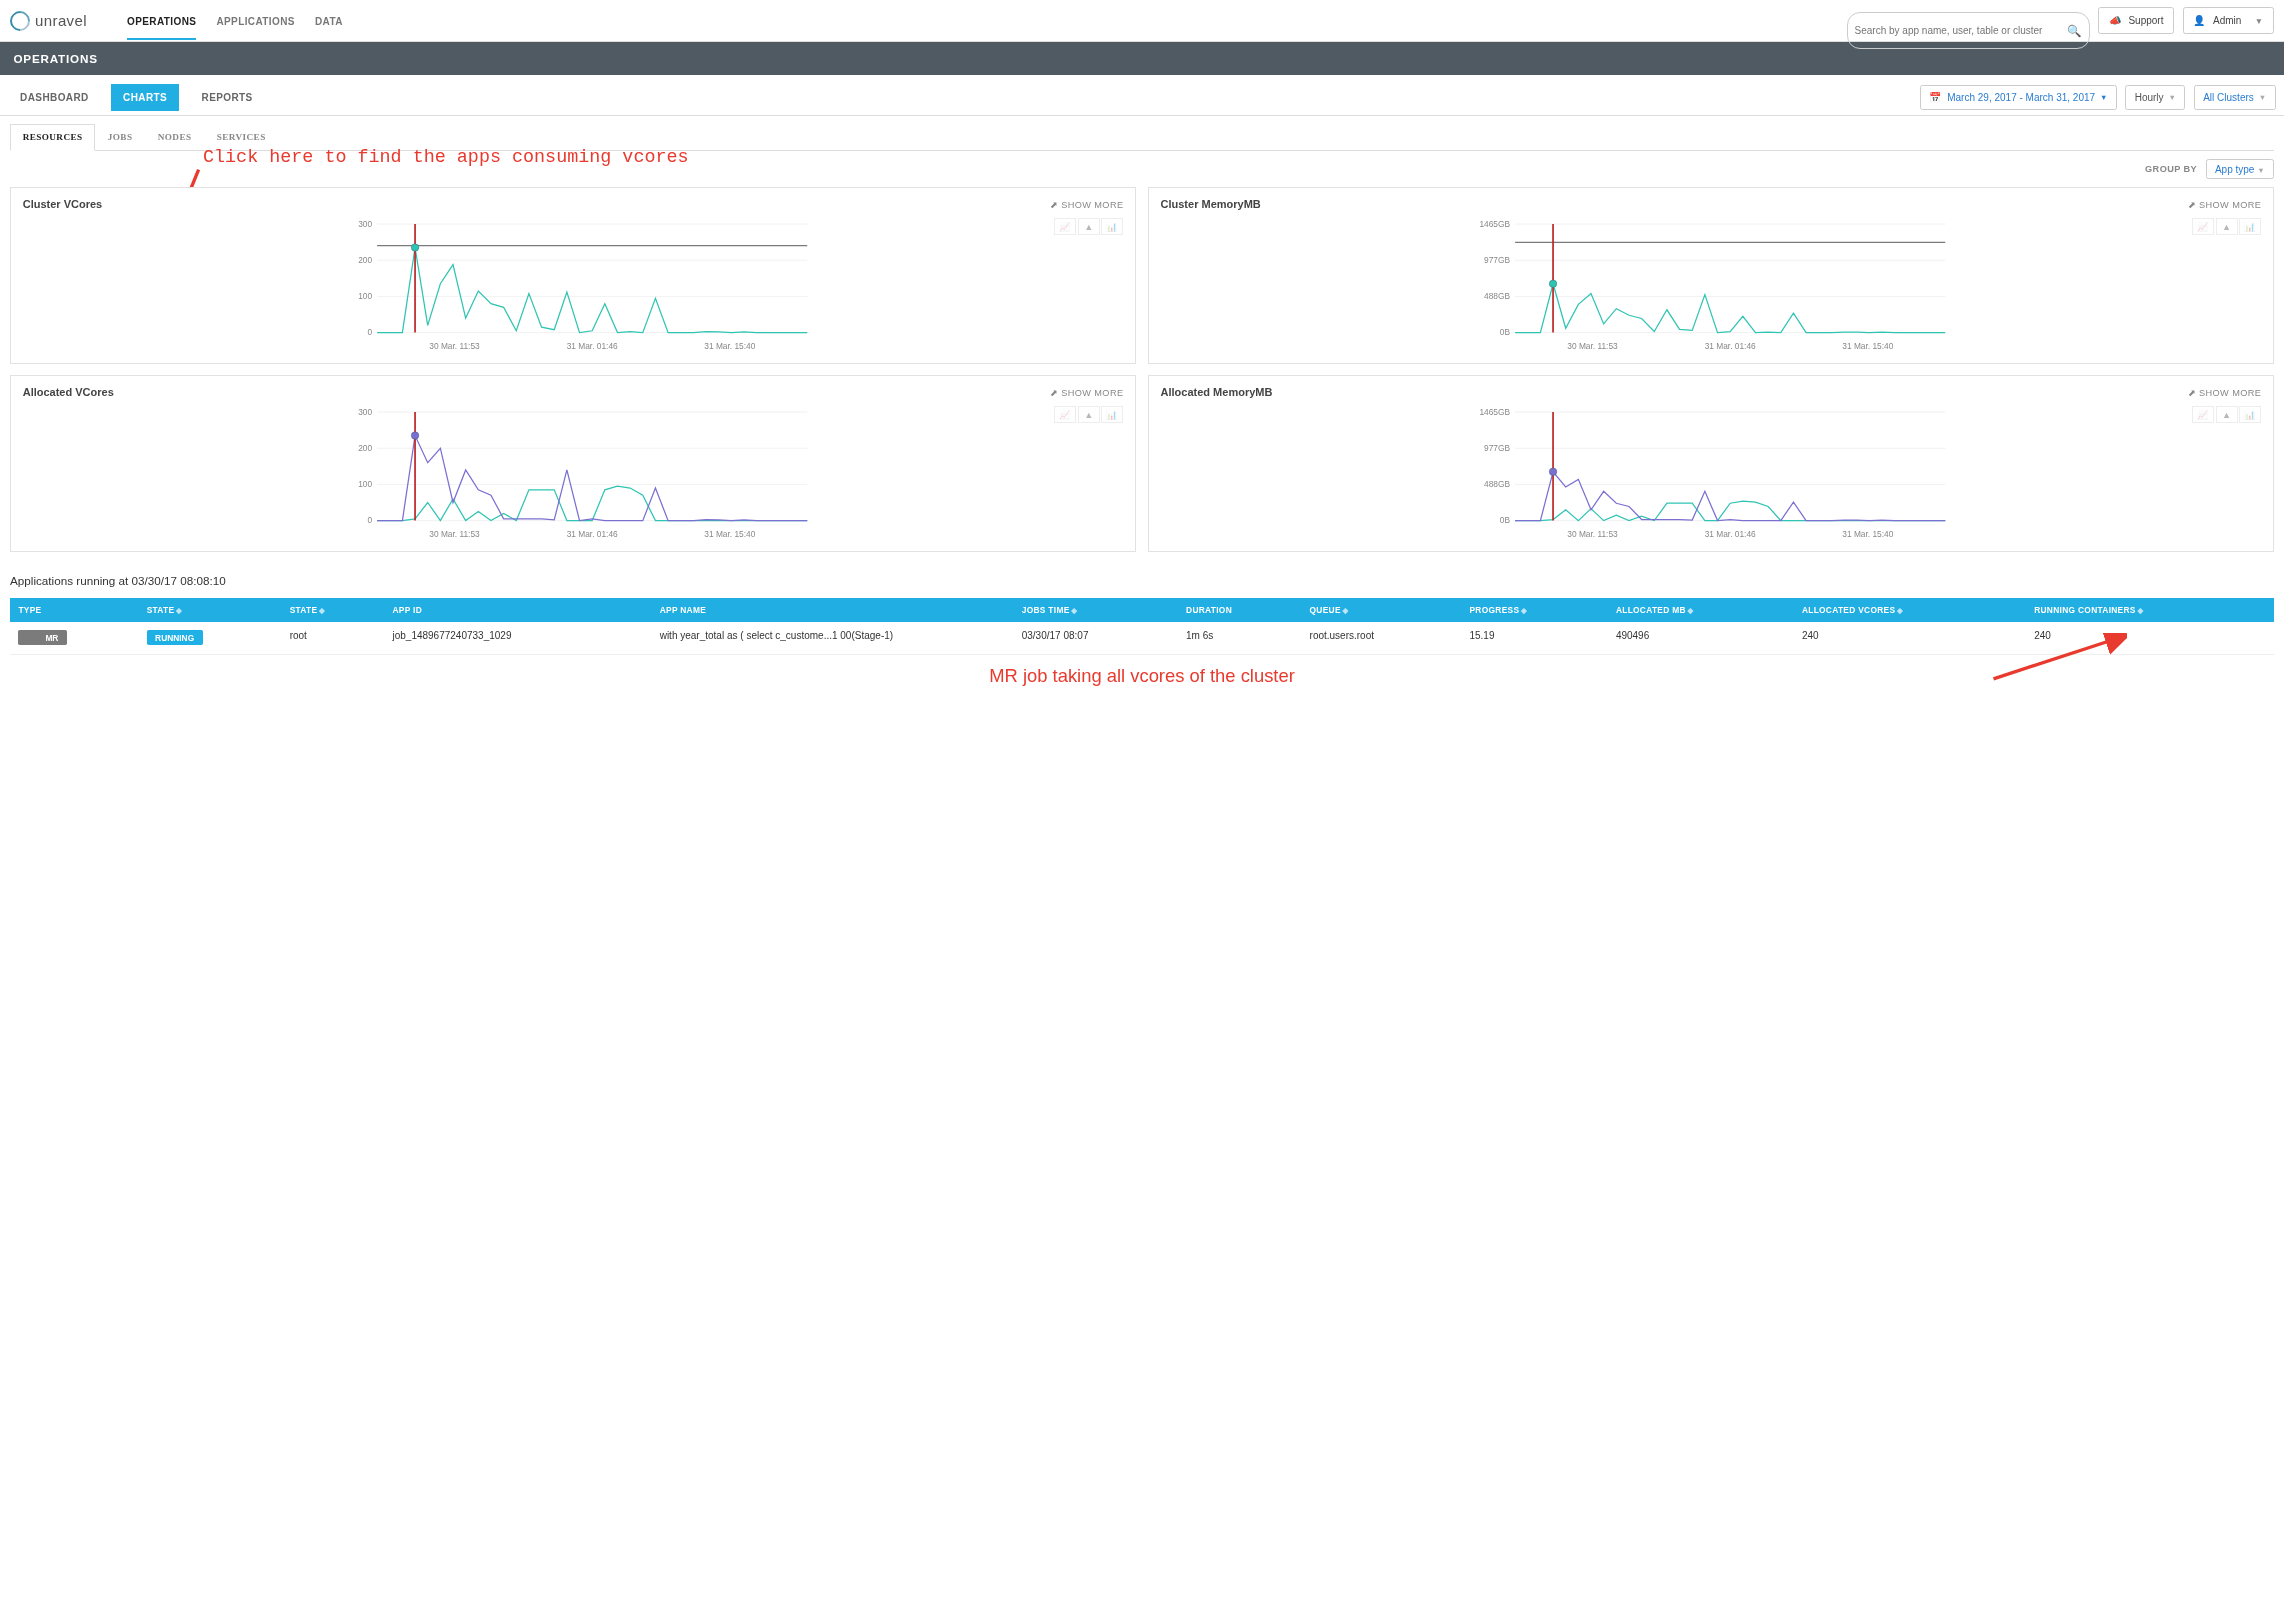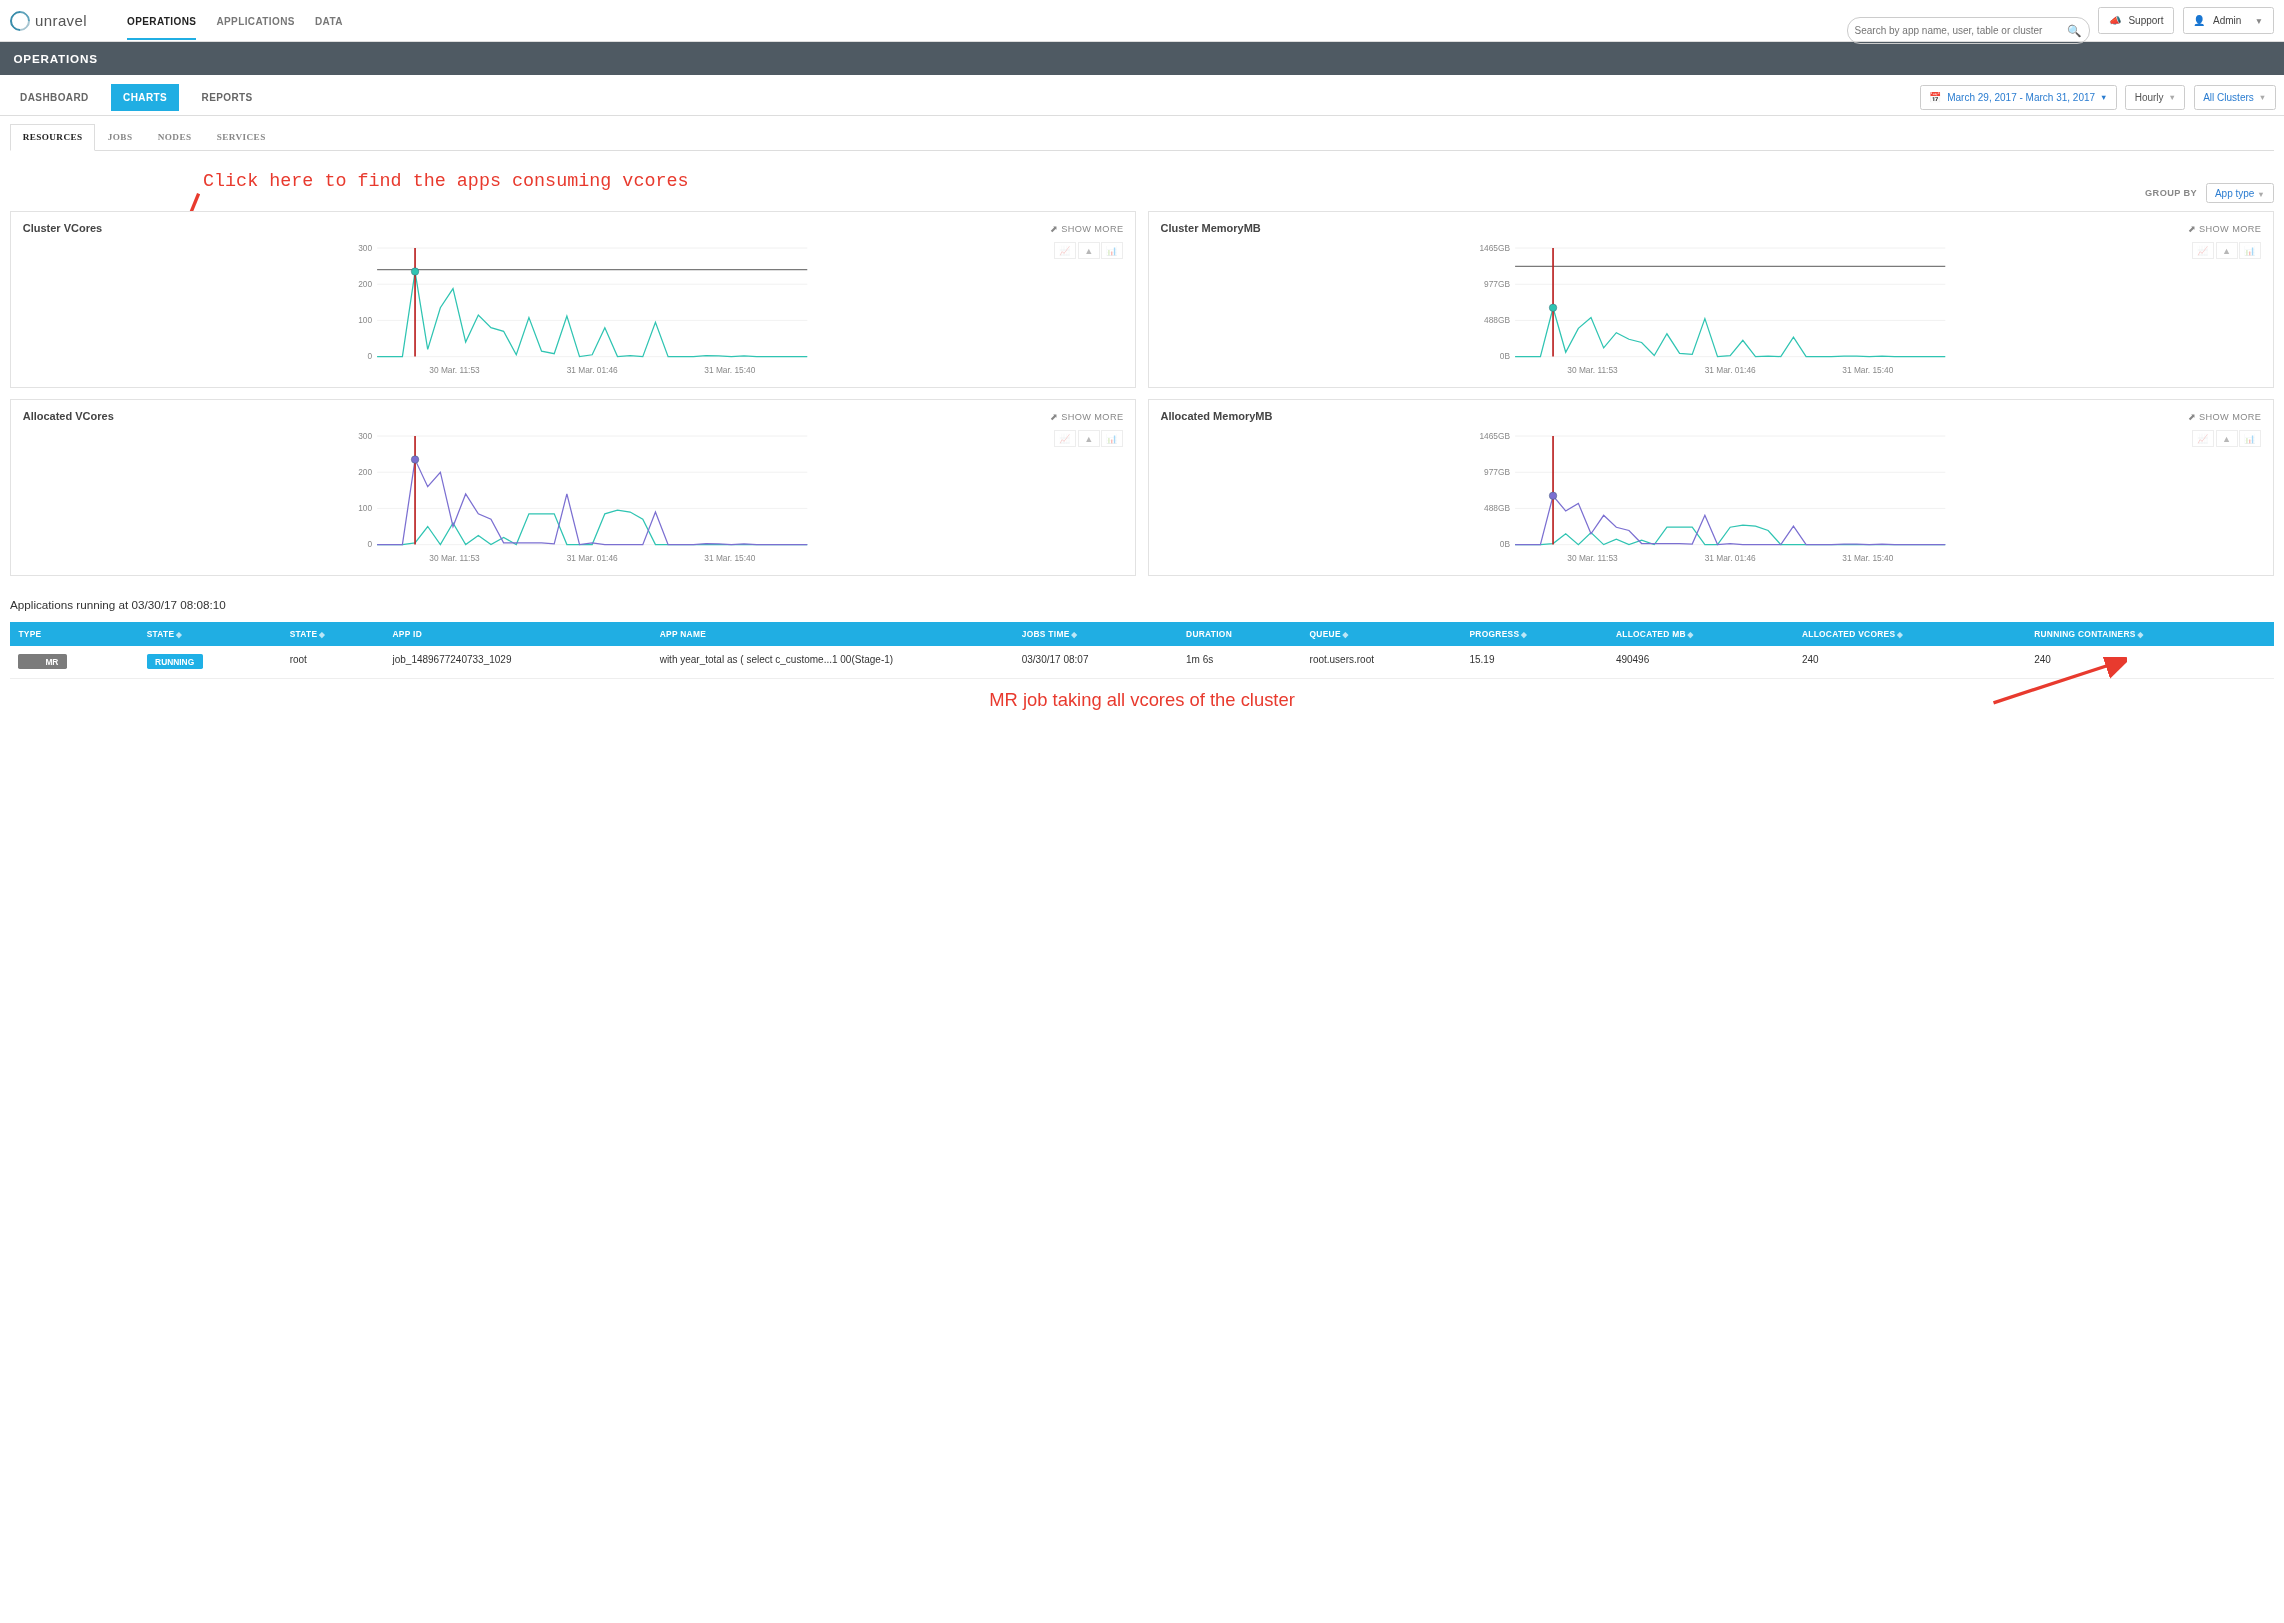--- a/index.html
+++ b/index.html
@@ -5,40 +5,40 @@
 * { box-sizing: border-box; margin: 0; padding: 0; }
 body { font-family: -apple-system, BlinkMacSystemFont, "Segoe UI", Helvetica, Arial, sans-serif; background: #fff; color: #333; font-size: 11px; }
 .topbar { display: flex; align-items: center; border-bottom: 0.8px solid #ddd; height: 42px; padding: 0 10px; }
 .logo { display: flex; align-items: center; gap: 5px; margin-right: 40px; }
 .logo-icon { width: 20px; height: 20px; border-radius: 50%; border: 2.5px solid #3a8dab; border-right-color: #a7c5d1; border-top-color:#5fa3bb; transform: rotate(45deg); }
 .logo-text { font-size: 15px; color: #555; font-weight: 400; letter-spacing: 0.4px; }
 .topnav { display: flex; gap: 20px; }
 .topnav-item { font-size: 10px; font-weight: 600; color: #777; letter-spacing: 0.4px; padding: 15px 0 11.7px; cursor: pointer; border-bottom: 2.5px solid transparent; }
 .topnav-item.active { color: #222; border-bottom-color: #20aee3; }
 .top-right { margin-left: auto; display: flex; gap: 8.4px; align-items: center; }
-.search-box { width: 243px; height: 27px; border: 0.8px solid #ccc; border-radius: 13px; display: flex; align-items: center; padding: 0 6.7px; margin-top: 20px; }
+.search-box { width: 243px; height: 37px; border: 0.8px solid #ccc; border-radius: 13px; display: flex; align-items: center; padding: 0 6.7px; margin-top: 20px; }
 .search-box input { border: none; outline: none; flex: 1; font-size: 10px; color: #666; }
 .search-box .si { color: #999; font-size: 11.7px; }
 .btn { height: 27px; border: 0.8px solid #ccc; border-radius: 2.5px; background: #fff; display: flex; align-items: center; gap: 6.7px; padding: 0 10px; font-size: 10px; color: #444; cursor: pointer; }
 .btn .caret { font-size: 8.4px; color: #888; margin-left: 6.7px; }
 .sectionbar { background: #4f5a63; color: #fff; font-size: 11.7px; font-weight: 600; letter-spacing: 0.8px; padding: 10px 13.4px; }
 .subbar { display: flex; align-items: center; border-bottom: 0.8px solid #ddd; padding: 0 8.4px; gap: 11px; background:#fff; margin-top:5px;}
 .subtab { padding: 8.4px 11.7px; font-size: 10px; font-weight: 600; color: #666; cursor: pointer; letter-spacing: 0.4px; }
 .subtab.active { background: #20aee3; color: #fff; }
 .sub-right { margin-left: auto; display: flex; gap: 8.4px; padding: 5px 0; }
 .dropdown { height: 25px; border: 0.8px solid #ccc; border-radius: 2.5px; display: flex; align-items: center; padding: 0 8.4px; font-size: 10px; color: #555; gap: 5px; cursor:pointer;}
 .date-dd { color: #2a7cd0; }
 .content { padding: 8.4px 10px 0; }
 .subtabs2 { display: flex; border-bottom: 0.8px solid #ddd; }
 .subtab2 { padding: 6.7px 11.7px; font-size: 9.2px; font-weight: 600; color: #888; letter-spacing: 0.4px; cursor:pointer; border:0.8px solid transparent;font-family:Liberation Serif, serif;}
 .subtab2.active { color: #222; border:0.8px solid #ddd; border-bottom-color:#fff; background:#fff; margin-bottom:-0.8px;}
 .groupby-row { display: flex; justify-content: flex-end; align-items: center; gap: 8.4px; padding: 8.4px 0; }
 .groupby-label { font-size: 9.2px; color: #888; font-weight: 600; letter-spacing: 0.4px; }
 .groupby-dd { border:0.8px solid #ccc; padding:3.4px 8.4px; border-radius:2.5px; color:#2a7cd0; font-size:10px; cursor:pointer;}
-.annot1 { position: relative; margin-top: 24px; }
+.annot1 { position: relative; }
 .annot1-text { color: #e83a2e; font-size: 18.4px; position:absolute; left: 193px; top: -3.4px; font-family: Liberation Mono, monospace;}
 .arrow1 { position:absolute; left:155px; top:17px; }
 .chart-grid { display: grid; grid-template-columns: 1fr 1fr; gap: 11.7px; }
 .chart-card { border: 0.8px solid #e2e2e2; border-radius: 0; padding: 10px 11.7px 5px; position:relative; background:#fff;}
 .chart-head { display:flex; justify-content:space-between; align-items:center; margin-bottom:3.4px;}
 .chart-title { font-size: 11px; font-weight: 600; color: #444; }
 .show-more { font-size: 9.2px; color: #888; font-weight:500; letter-spacing:0.4px; cursor:pointer;}
 .chart-toggle { position:absolute; right:11.7px; top:30px; display:flex; gap:1.7px; opacity:0.35;}
 .ct-btn { width:22px; height:17px; border:0.8px solid #ccc; display:flex; align-items:center; justify-content:center; font-size:9.2px;}
 svg.chart { width: 100%; height: 142px; }

